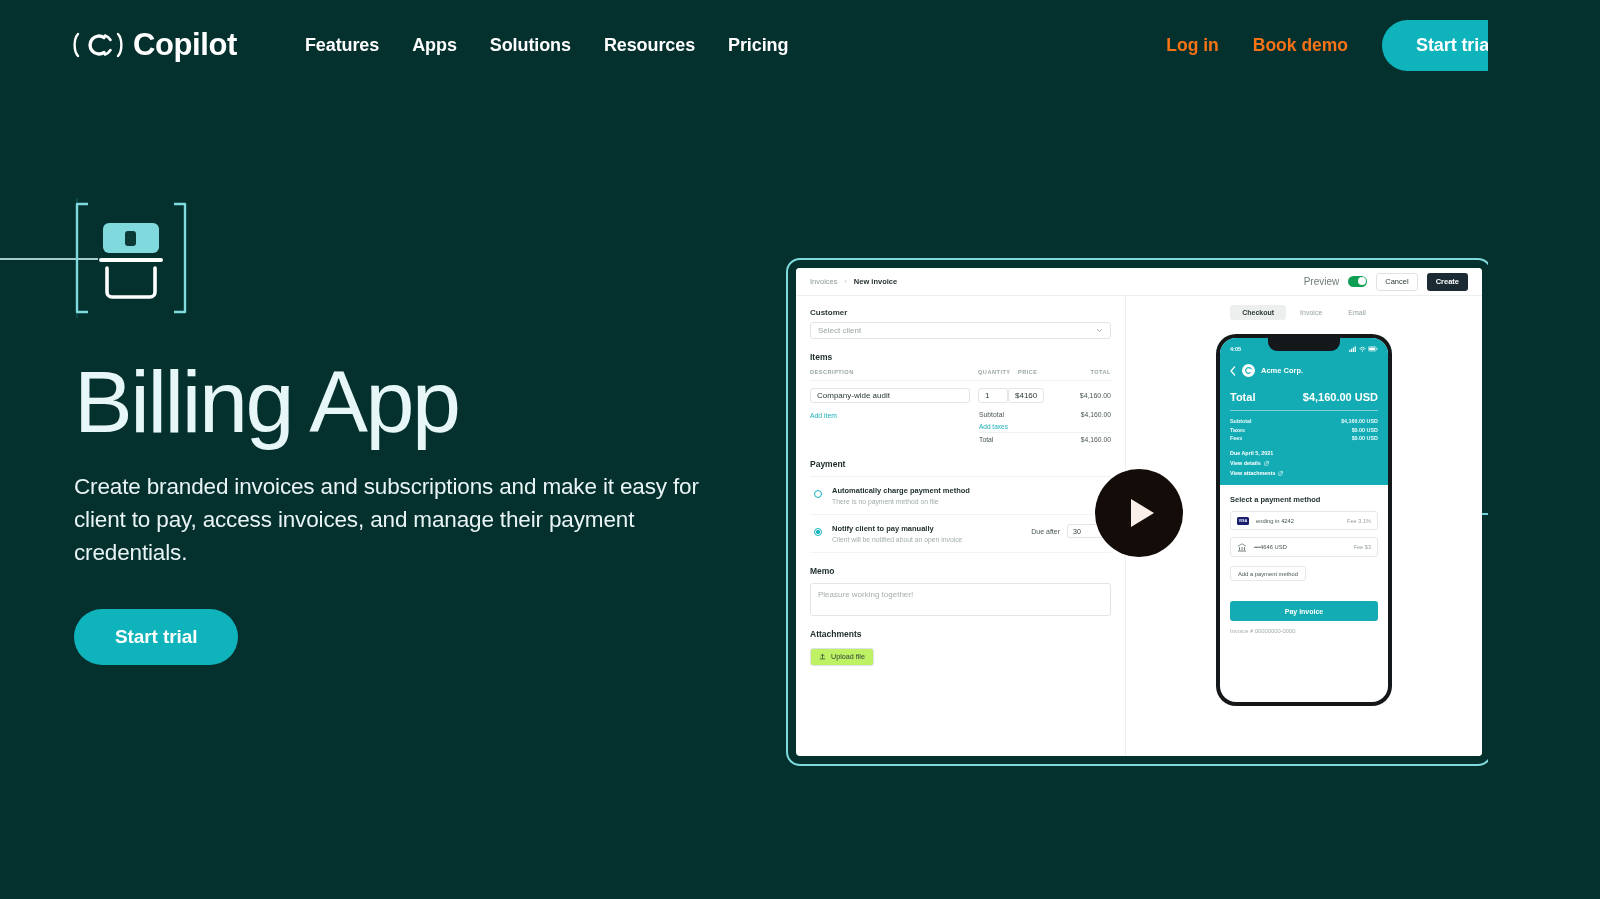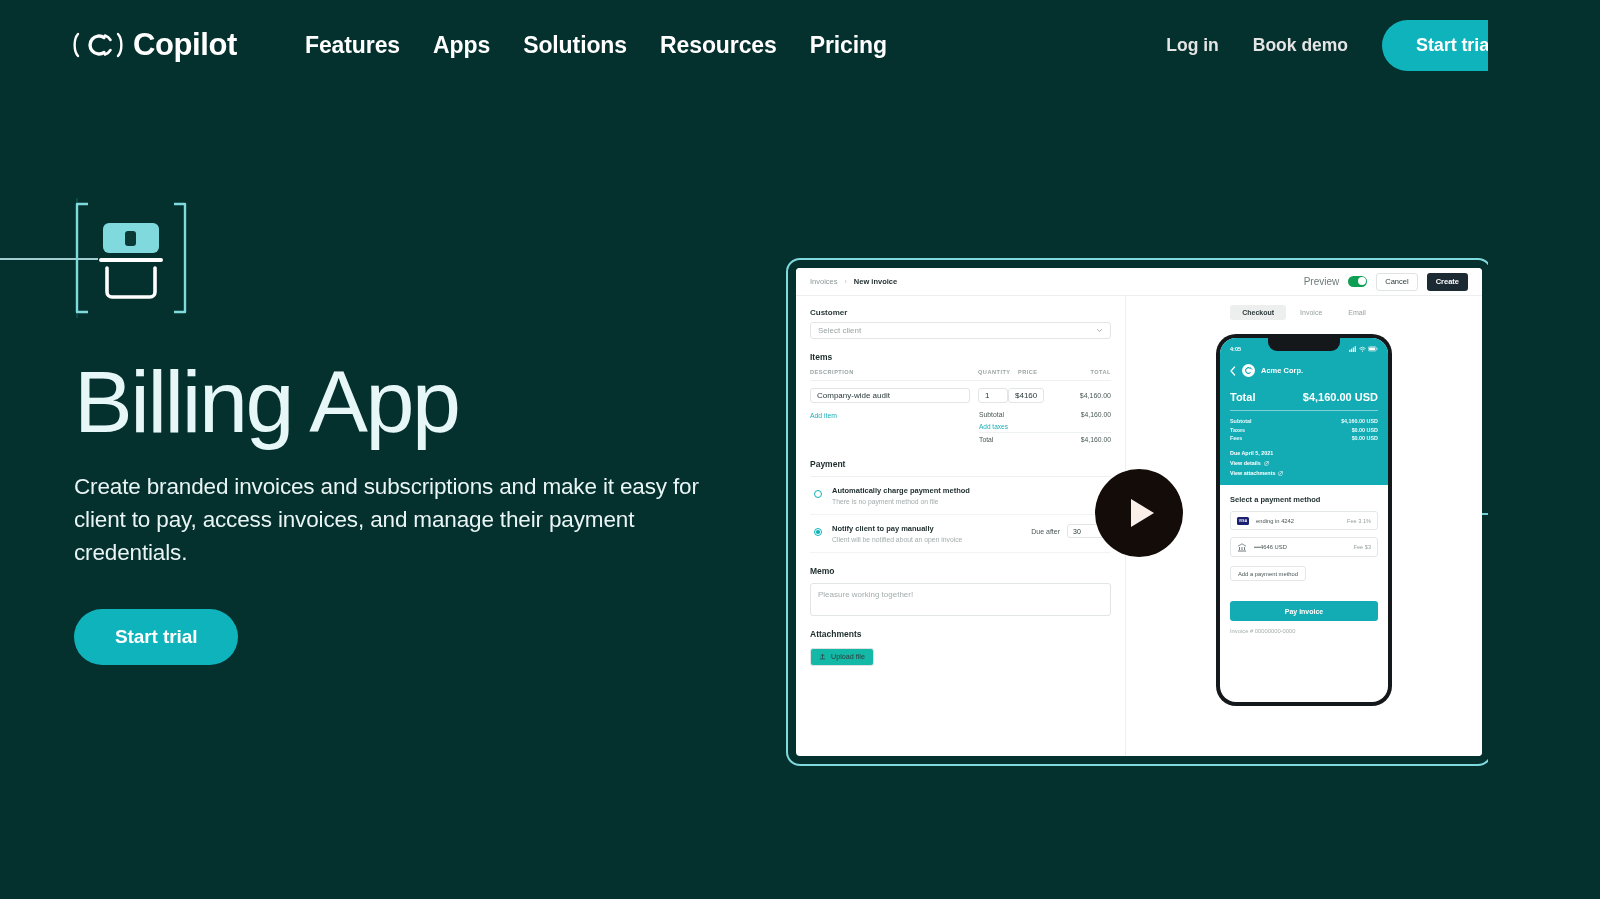--- a/index.html
+++ b/index.html
@@ -15,25 +15,25 @@
   .nav {
     position: absolute; top: 0; left: 0; width: 1600px; height: 90px;
     display: flex; align-items: center; padding: 0 72px;
   }
   .brand { display: flex; align-items: center; gap: 9px; cursor: pointer; }
   .brand-mark { width: 52px; height: 34px; flex: 0 0 auto; }
   .brand-name { font-size: 31px; font-weight: 700; color: #FFFFFF; letter-spacing: -0.4px; }
 
   .nav-links { display: flex; align-items: center; gap: 33px; margin-left: 68px; }
   .nav-link {
-    font-size: 23px; color: #FFFFFF; font-weight: 600; cursor: pointer;
+    font-size: 18px; color: #FFFFFF; font-weight: 600; cursor: pointer;
     letter-spacing: -0.1px; white-space: nowrap;
   }
   .nav-right { margin-left: auto; display: flex; align-items: center; gap: 34px; }
-  .nav-action { font-size: 17.5px; color: #e5e5e5; font-weight: 600; cursor: pointer; white-space: nowrap; }
+  .nav-action { font-size: 17.5px; color: #f97316; font-weight: 600; cursor: pointer; white-space: nowrap; }
   .cta-pill {
     background: #0FB3BC; color: #FFFFFF; font-size: 18px; font-weight: 700;
     border: none; border-radius: 40px; padding: 15px 34px; cursor: pointer;
     white-space: nowrap; letter-spacing: -0.1px;
   }
 
   
   .rule-left {
     position: absolute; left: 0; top: 258px; width: 98px; height: 2px;
     background: #BFE9EC; opacity: .85;
@@ -165,21 +165,21 @@
   .due-label { font-size: 7px; color: #4A5656; }
   .due-inp { width: 40px; height: 14px; border: 1px solid #E1E5E5; border-radius: 3px;
              font-size: 7px; color: #2B3838; display: flex; align-items: center; padding: 0 5px; }
 
   .memo-box {
     height: 33px; border: 1px solid #E1E5E5; border-radius: 3px; background: #fff;
     font-size: 8px; color: #A3ACAC; padding: 6px 7px;
   }
   .upload-btn {
     display: inline-flex; align-items: center; gap: 5px;
-    border: 1px solid #DFE3E3; border-radius: 3px; background: #14b8a6;
+    border: 1px solid #DFE3E3; border-radius: 3px; background: #bef264;
     padding: 3.5px 8px; font-size: 7.2px; color: #2D3B3B; cursor: pointer;
   }
 
   
   .pv-tabs { display: flex; justify-content: center; gap: 2px; padding-top: 9px; }
   .pv-tab { font-size: 7px; color: #97A0A0; padding: 4px 12px; border-radius: 3px; cursor: pointer; }
   .pv-tab.active { background: #EDEFEF; color: #2B3838; font-weight: 600; }
 
   
   .phone {

